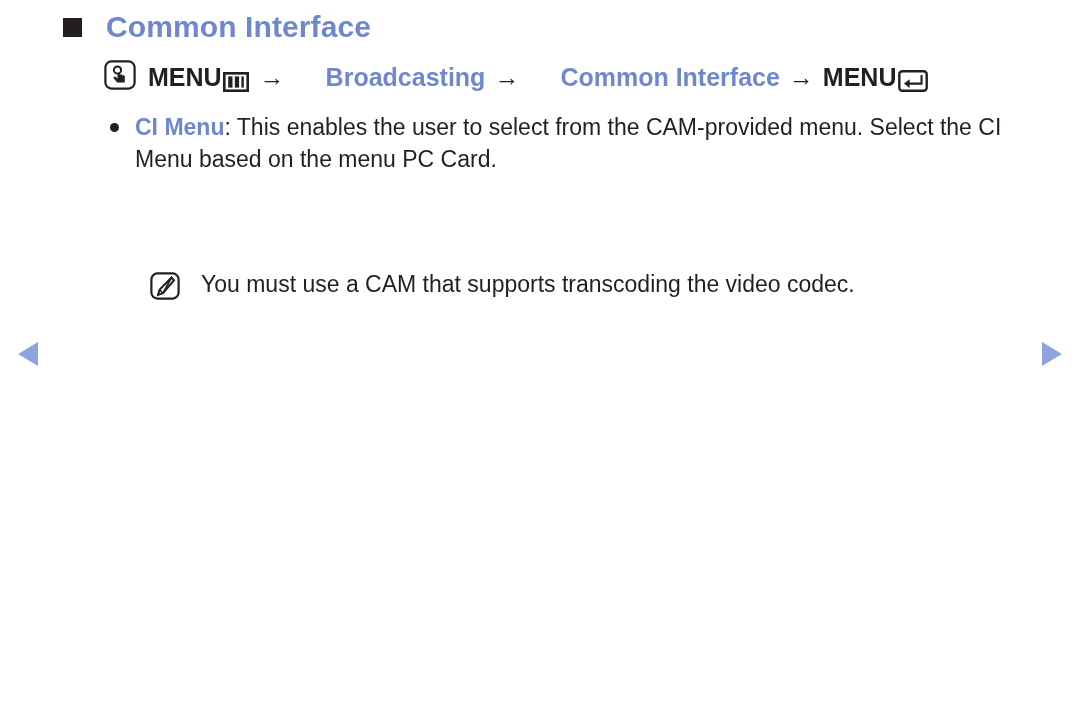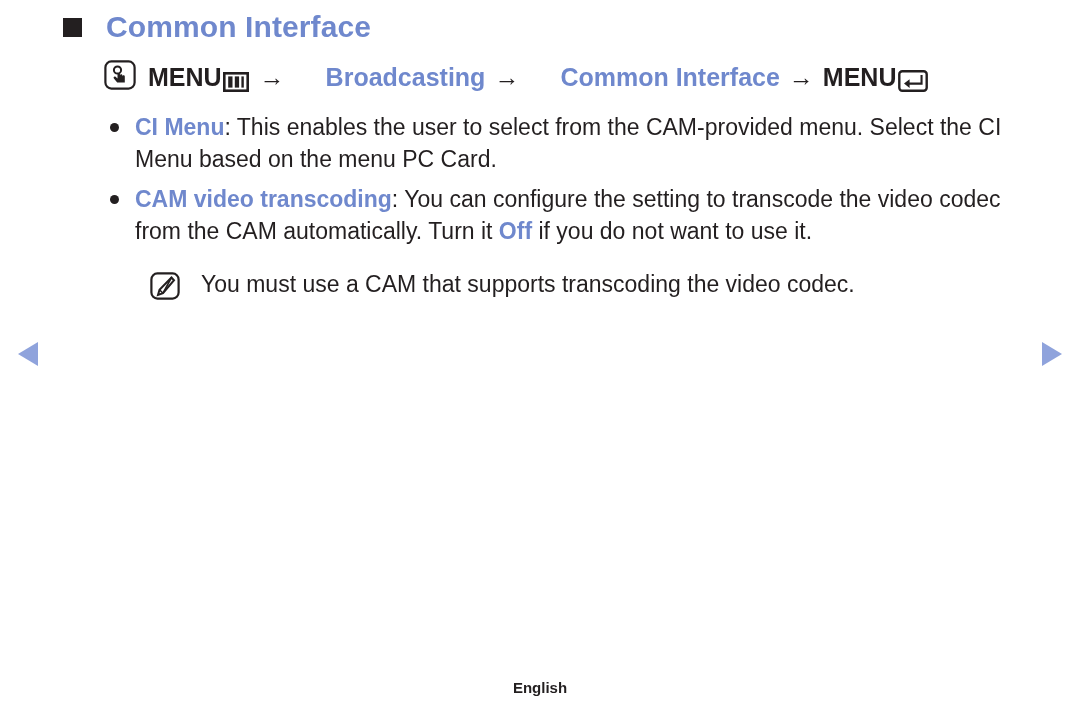--- a/index.html
+++ b/index.html
@@ -205,24 +205,20 @@
         <path d="M22.5 5.0 L22.5 12.6 L11.6 12.6 L11.6 9.2 L6.0 13.6 L11.6 18.0 L11.6 14.8 L24.6 14.8 L24.6 5.0 Z" fill="#231f20"></path>
       </svg>
     </span>
   </div>
 
   <div class="bullet-block b1">
     <span class="bullet-dot"></span>
     <span class="bullet-text"><span class="kw">CI Menu</span><span>: This enables the user to select from the CAM-provided menu. Select the CI Menu based on the menu PC Card.</span></span>
   </div>
 
-  <div class="bullet-block b2">
-    <span class="bullet-dot"></span>
-    <span class="bullet-text"><span class="kw">CAM video transcoding</span><span>: You can configure the setting to transcode the video codec from the CAM automatically. Turn it </span><span class="kw">Off</span><span> if you do not want to use it.</span></span>
-  </div>
 
   <div class="bullet-block note-block">
     <span class="note-icon">
       <svg width="30" height="28" viewBox="0 0 30 28" xmlns="http://www.w3.org/2000/svg">
         <rect x="1.4" y="1.4" width="27.2" height="25.2" rx="6" ry="6" fill="#ffffff" stroke="#231f20" stroke-width="2.2"></rect>
         <path d="M21.5 5.5 L9.5 17.8 L8.0 23.0 L13.0 21.2 L24.0 8.2 Z" fill="none" stroke="#231f20" stroke-width="2"></path>
         <path d="M21.5 5.5 L13.0 21.2" fill="none" stroke="#231f20" stroke-width="1.6"></path>
         <path d="M9.5 17.8 L13.0 21.2" fill="none" stroke="#231f20" stroke-width="1.6"></path>
       </svg>
     </span>
@@ -233,15 +229,14 @@
     <svg width="22" height="26" viewBox="0 0 22 26" xmlns="http://www.w3.org/2000/svg">
       <polygon points="21,1 21,25 1,13" fill="#8fa3dc"></polygon>
     </svg>
   </div>
   <div class="nav-arrow nav-right">
     <svg width="22" height="26" viewBox="0 0 22 26" xmlns="http://www.w3.org/2000/svg">
       <polygon points="1,1 1,25 21,13" fill="#8fa3dc"></polygon>
     </svg>
   </div>
 
-  <div class="footer-lang">English</div>
 
 </div>
 
 </body></html>

